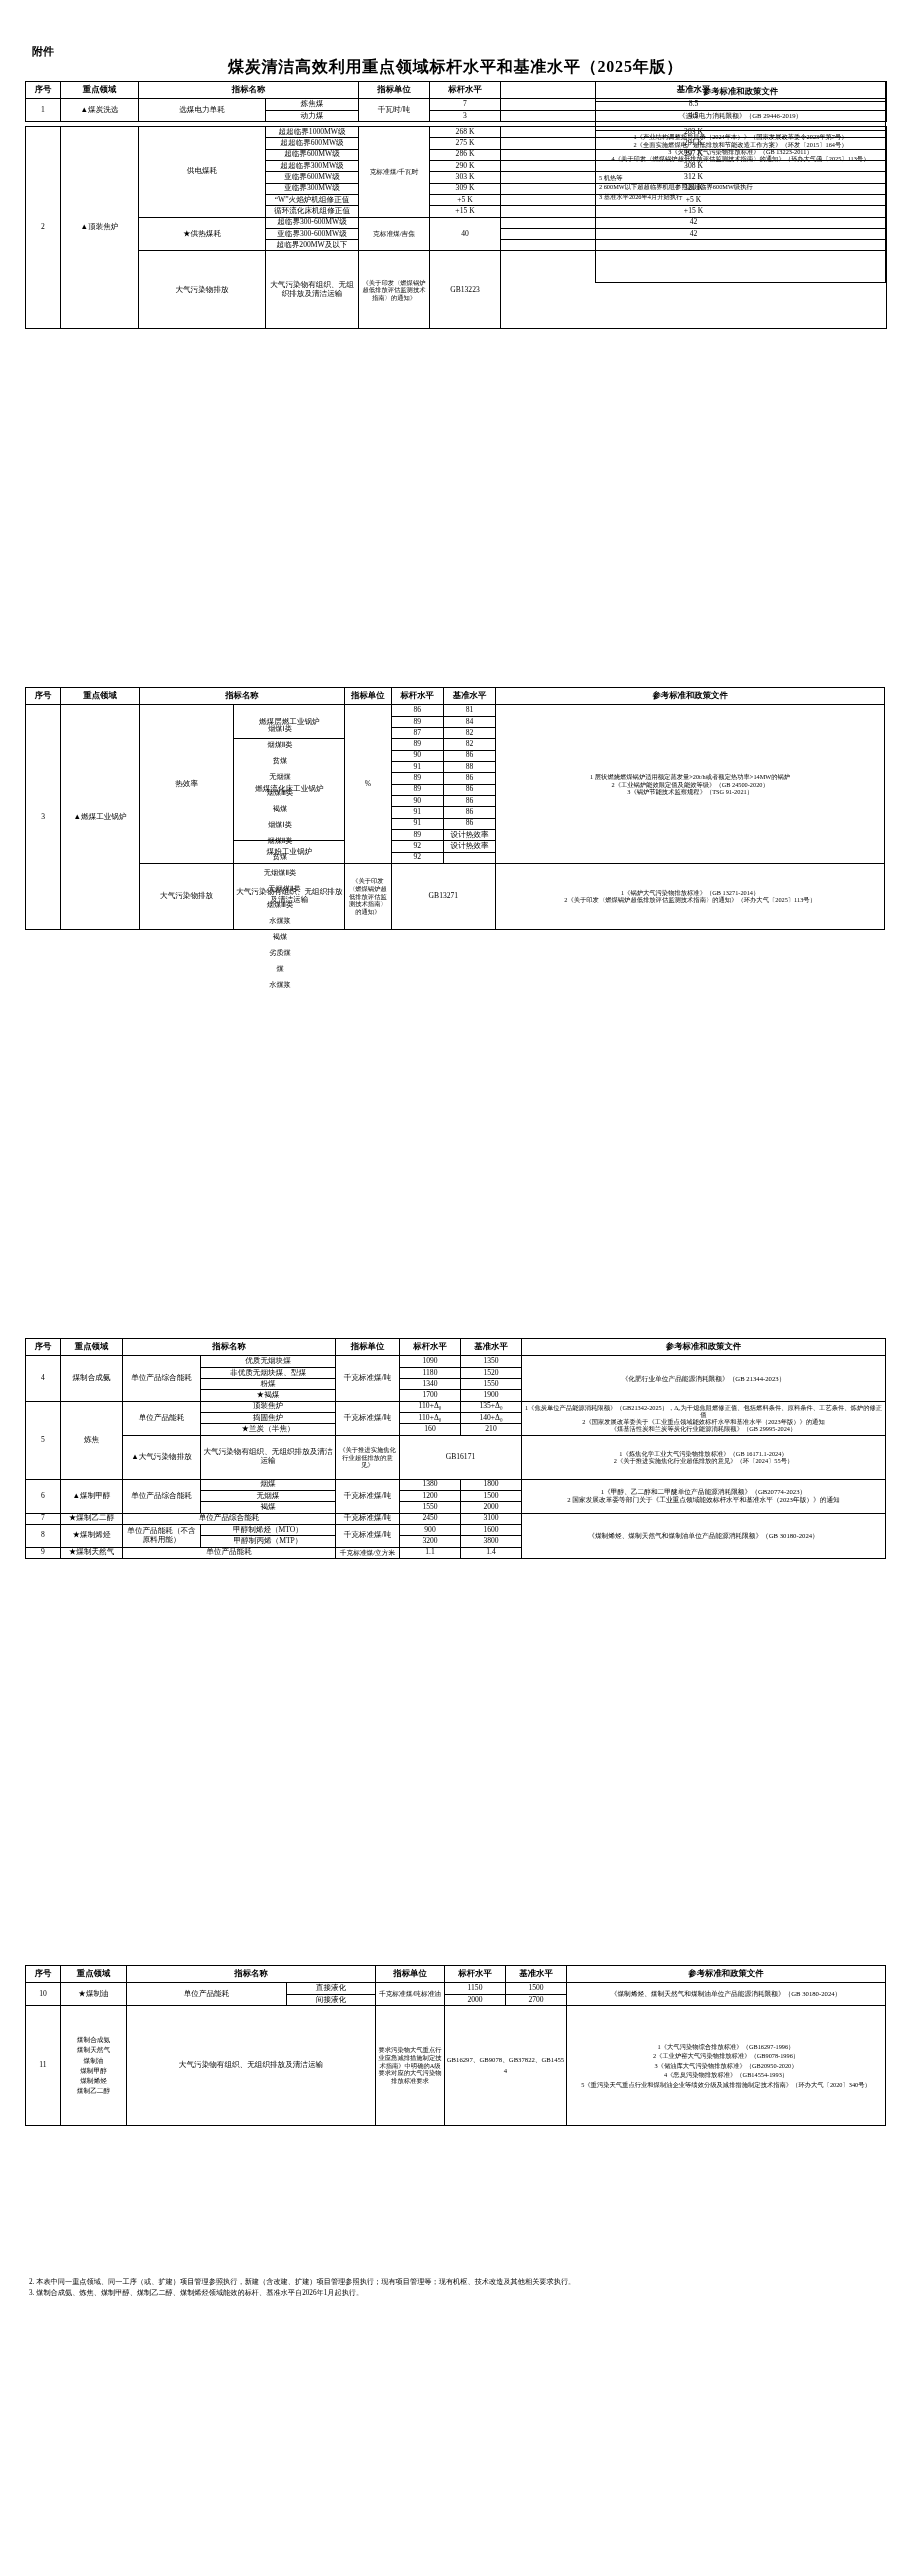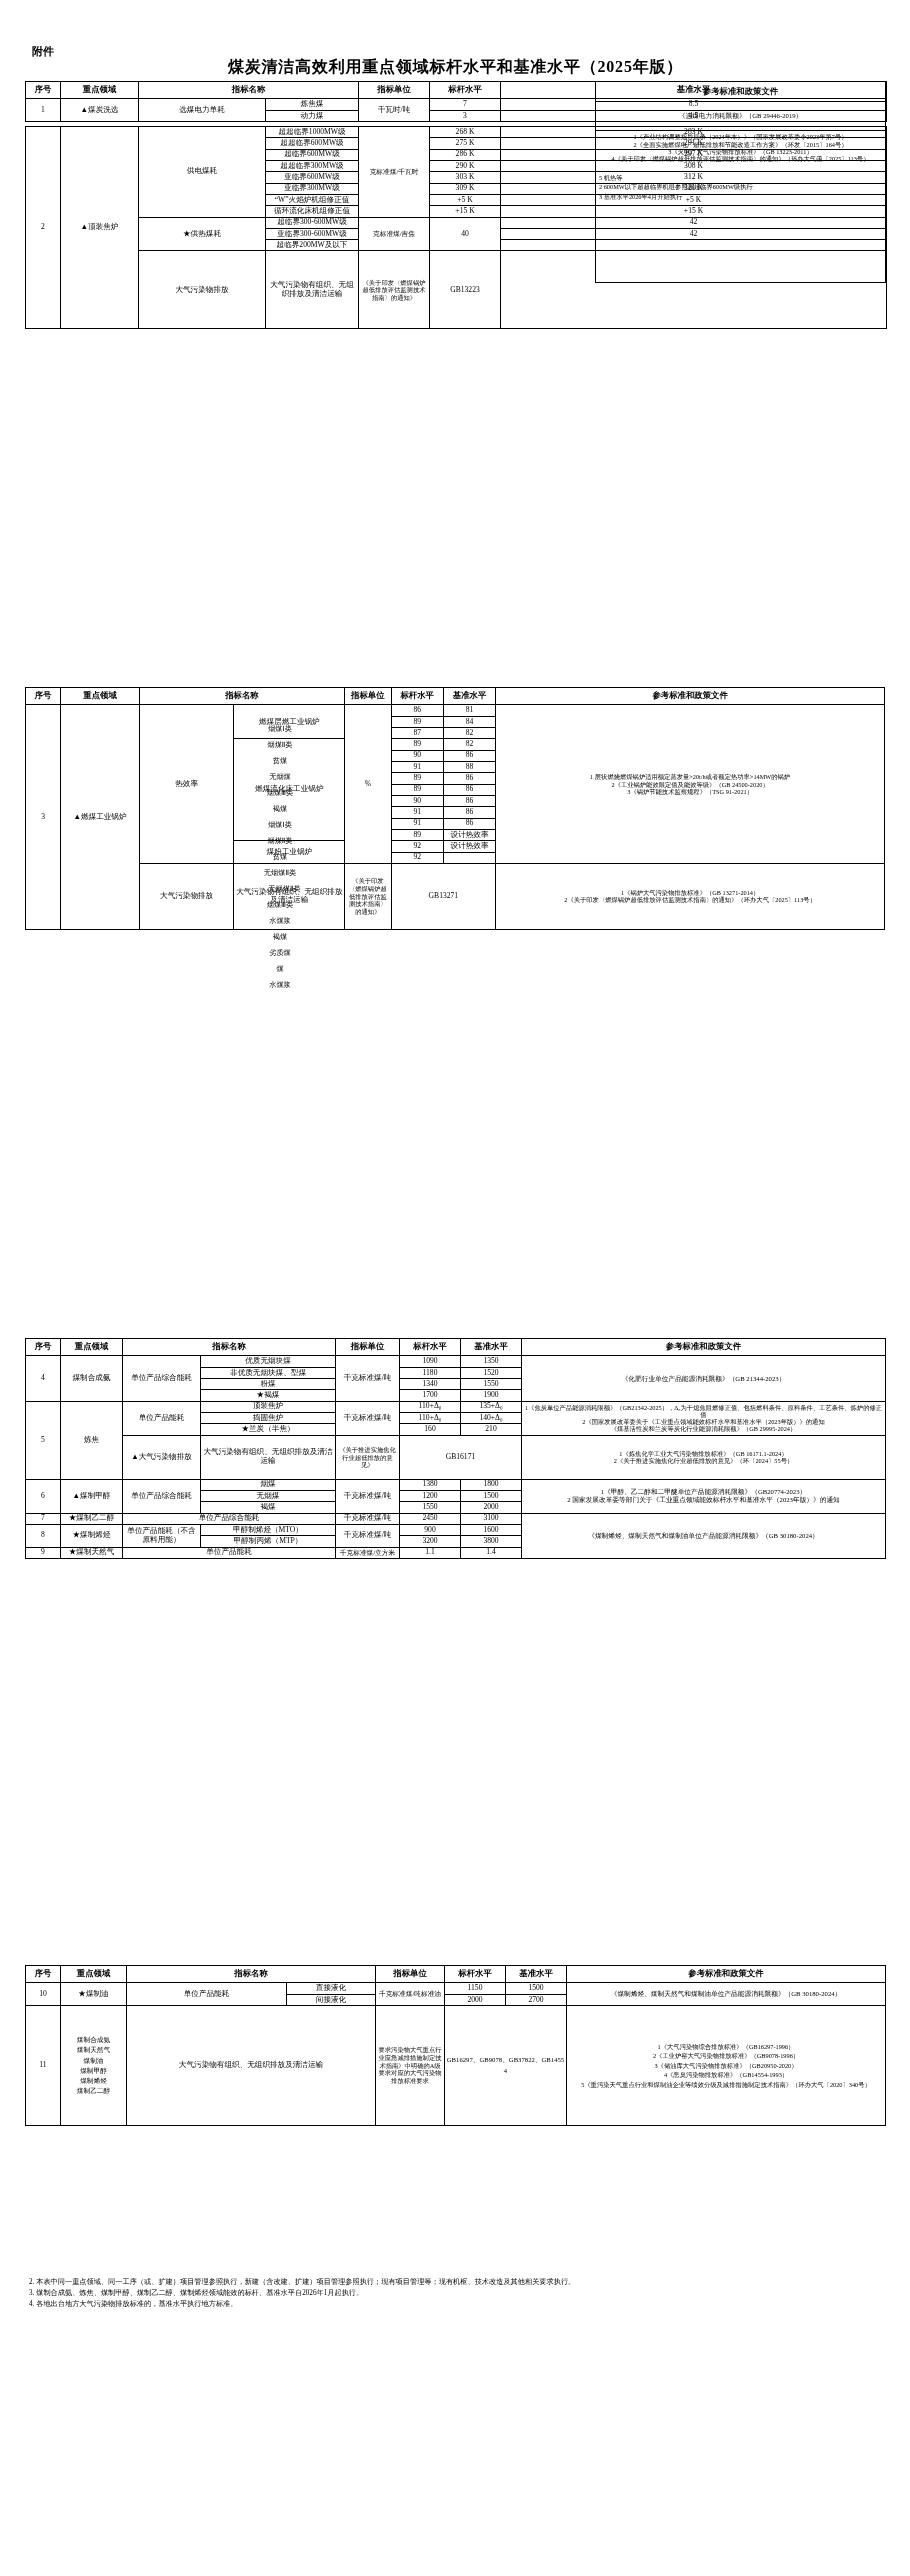--- a/index.html
+++ b/index.html
@@ -556,17 +556,16 @@
 4《恶臭污染物排放标准》（GB14554-1993）
 5《重污染天气重点行业和煤制油企业等绩效分级及减排措施制定技术指南》（环办大气〔2020〕340号）</td>
       </tr>
     </tbody>
   </table>
   </div>
 
   <div class="note" style="top:2277px;">
     <div>2. 本表中同一重点领域、同一工序（或、扩建）项目管理参照执行，新建（含改建、扩建）项目管理参照执行；现有项目管理等；现有机枢、技术改造及其他相关要求执行。</div>
     <div>3. 煤制合成氨、炼焦、煤制甲醇、煤制乙二醇、煤制烯烃领域能效的标杆、基准水平自2026年1月起执行。</div>
-    <div>4. 各地出台地方大气污染物排放标准的，基准水平执行地方标准。</div>
   </div>
 
 </div>
 
 
 </body></html>

